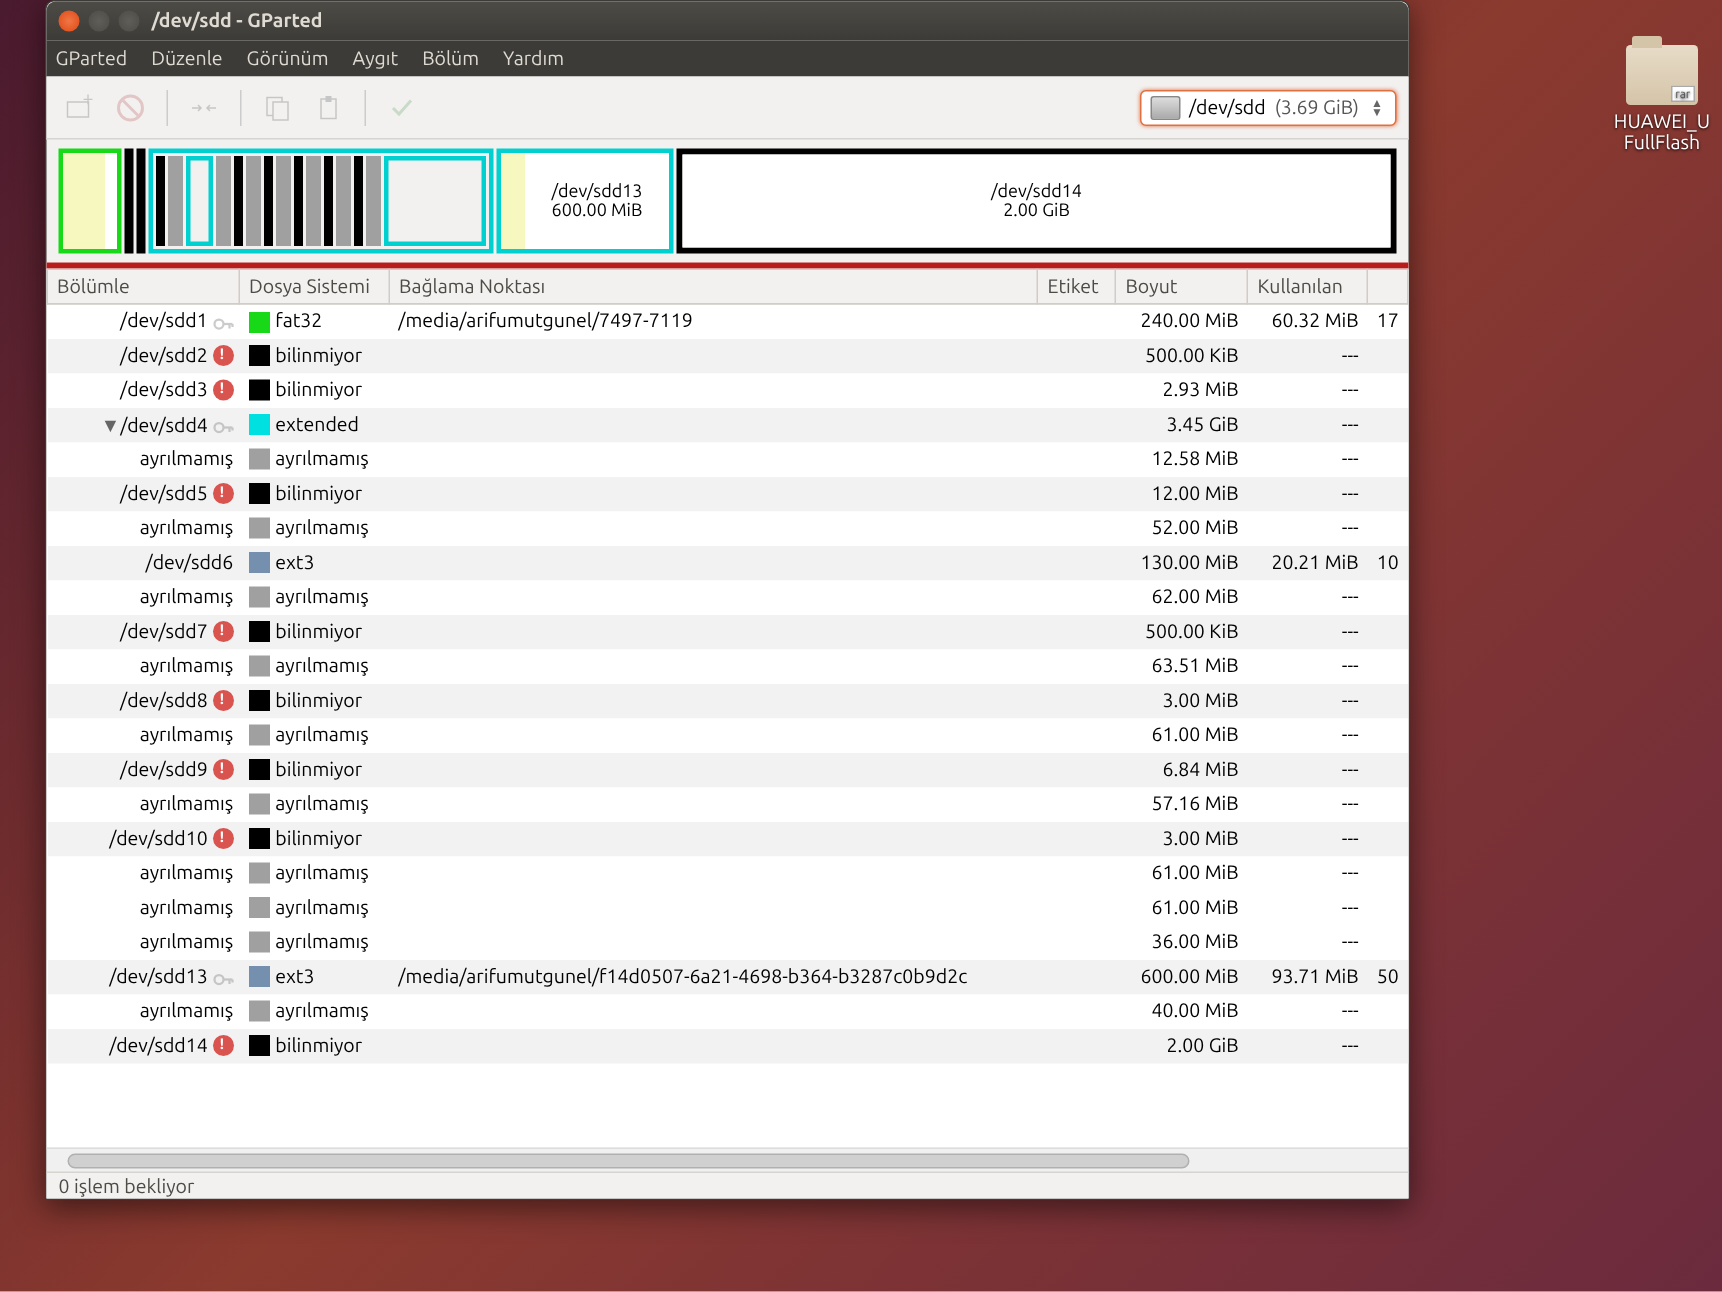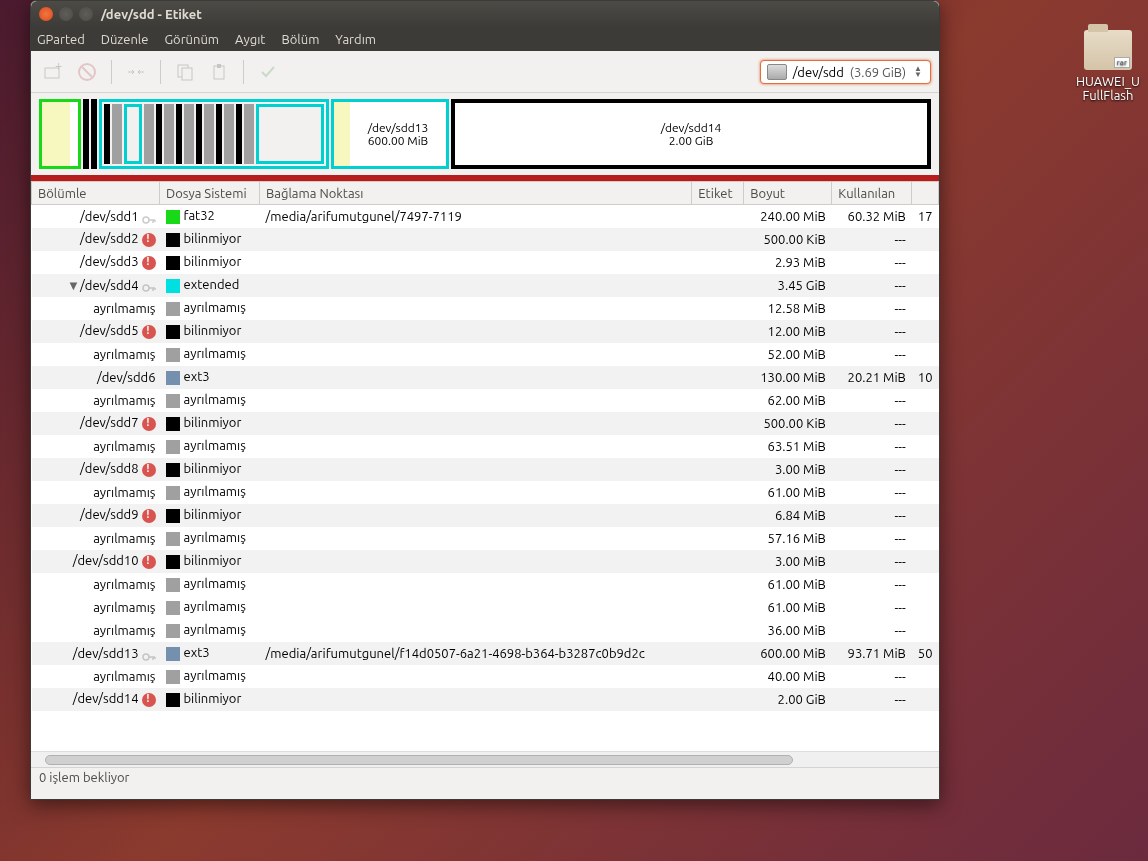--- a/index.html
+++ b/index.html
@@ -19,53 +19,53 @@
 .spacer { flex:1; }
 .device-sel { display:flex; align-items:center; border:1px solid #e07040; border-radius:4px; padding:3px 6px; background:#fff; gap:6px; box-shadow:0 0 3px #e07040; }
 .disk-icon { width:20px; height:16px; background:linear-gradient(#ddd,#aaa); border:1px solid #888; border-radius:2px; }
 .dev-sz { color:#555; }
 .spin { width:12px; display:flex; flex-direction:column; gap:1px; }
 .spin div { height:5px; font-size:8px; line-height:5px; text-align:center; color:#666; }
 .diskmap { height:70px; margin:6px 8px; display:flex; gap:2px; }
 .dm-seg { border:3px solid #00d0d0; display:flex; align-items:center; justify-content:center; flex-direction:column; }
 .dm-inner { display:flex; height:100%; width:100%; }
 .dm-lbl { font-size:12px; text-align:center; }
-.table-wrap { flex:1; overflow:auto; border-top:6px solid #b91c1c; background:#fff; }
+.table-wrap { flex:1; overflow:auto; border-top:4px solid #b91c1c; background:#fff; }
 table { width:100%; border-collapse:collapse; }
 th { background:#f2f1f0; border:1px solid #d0ccc8; padding:4px 6px; text-align:left; font-weight:normal; color:#4c4b46; }
 th.r { text-align:left; }
 td { padding:3px 6px; border-bottom:0; height:23px; white-space:nowrap; }
 tr.odd td { background:#f2f2f2; }
 tr.even td { background:#fff; }
 .pname { text-align:right; padding-right:4px; }
 .warn { display:inline-block; width:14px; height:14px; background:#d9534f; border-radius:50%; position:relative; vertical-align:middle; }
 .warn::after { content:"!"; color:#fff; font-weight:bold; font-size:10px; position:absolute; left:5px; top:0; }
 .key { display:inline-block; width:14px; height:10px; vertical-align:middle; opacity:0.5; }
 .fs-sw { display:inline-block; width:14px; height:14px; vertical-align:middle; margin-right:4px; }
 .num { text-align:right; }
 .tree-exp { display:inline-block; width:10px; color:#666; }
 .scroll-track { height:16px; background:#f0f0f0; border-top:1px solid #ddd; display:flex; align-items:center; padding:0 14px; }
 .scroll-thumb { height:10px; flex:0.85; background:#d0d0d0; border:1px solid #b0b0b0; border-radius:5px; }
-.statusbar { height:32px; background:#f2f1f0; border-top:1px solid #d6d4d0; padding:2px 8px; color:#4c4b46; }
+.statusbar { height:18px; background:#f2f1f0; border-top:1px solid #d6d4d0; padding:2px 8px; color:#4c4b46; }
 .desktop-icon { position:absolute; right:8px; top:30px; text-align:center; color:#fff; font-size:12px; text-shadow:0 1px 2px #000; }
 .folder-icon { width:48px; height:40px; background:linear-gradient(#e8dcc8,#d4c4a8); border-radius:3px; margin:0 auto 4px; position:relative; }
 .folder-icon::before { content:""; position:absolute; top:-6px; left:4px; width:20px; height:8px; background:#d4c4a8; border-radius:2px 2px 0 0; }
 .rar-badge { position:absolute; bottom:2px; right:2px; background:#fff; color:#555; font-size:8px; padding:0 2px; border:1px solid #aaa; }
 </style>
 </head>
 <body>
 
 <div class="window">
   <div class="titlebar">
     <div class="win-btns">
       <div class="win-btn win-close"></div>
       <div class="win-btn win-min"></div>
       <div class="win-btn win-max"></div>
     </div>
-    <span class="title">/dev/sdd - Etiket</span>
+    <span class="title">/dev/sdd - GParted</span>
   </div>
 
   <div class="menubar">
     <span>GParted</span>
     <span>Düzenle</span>
     <span>Görünüm</span>
     <span>Aygıt</span>
     <span>Bölüm</span>
     <span>Yardım</span>
   </div>

